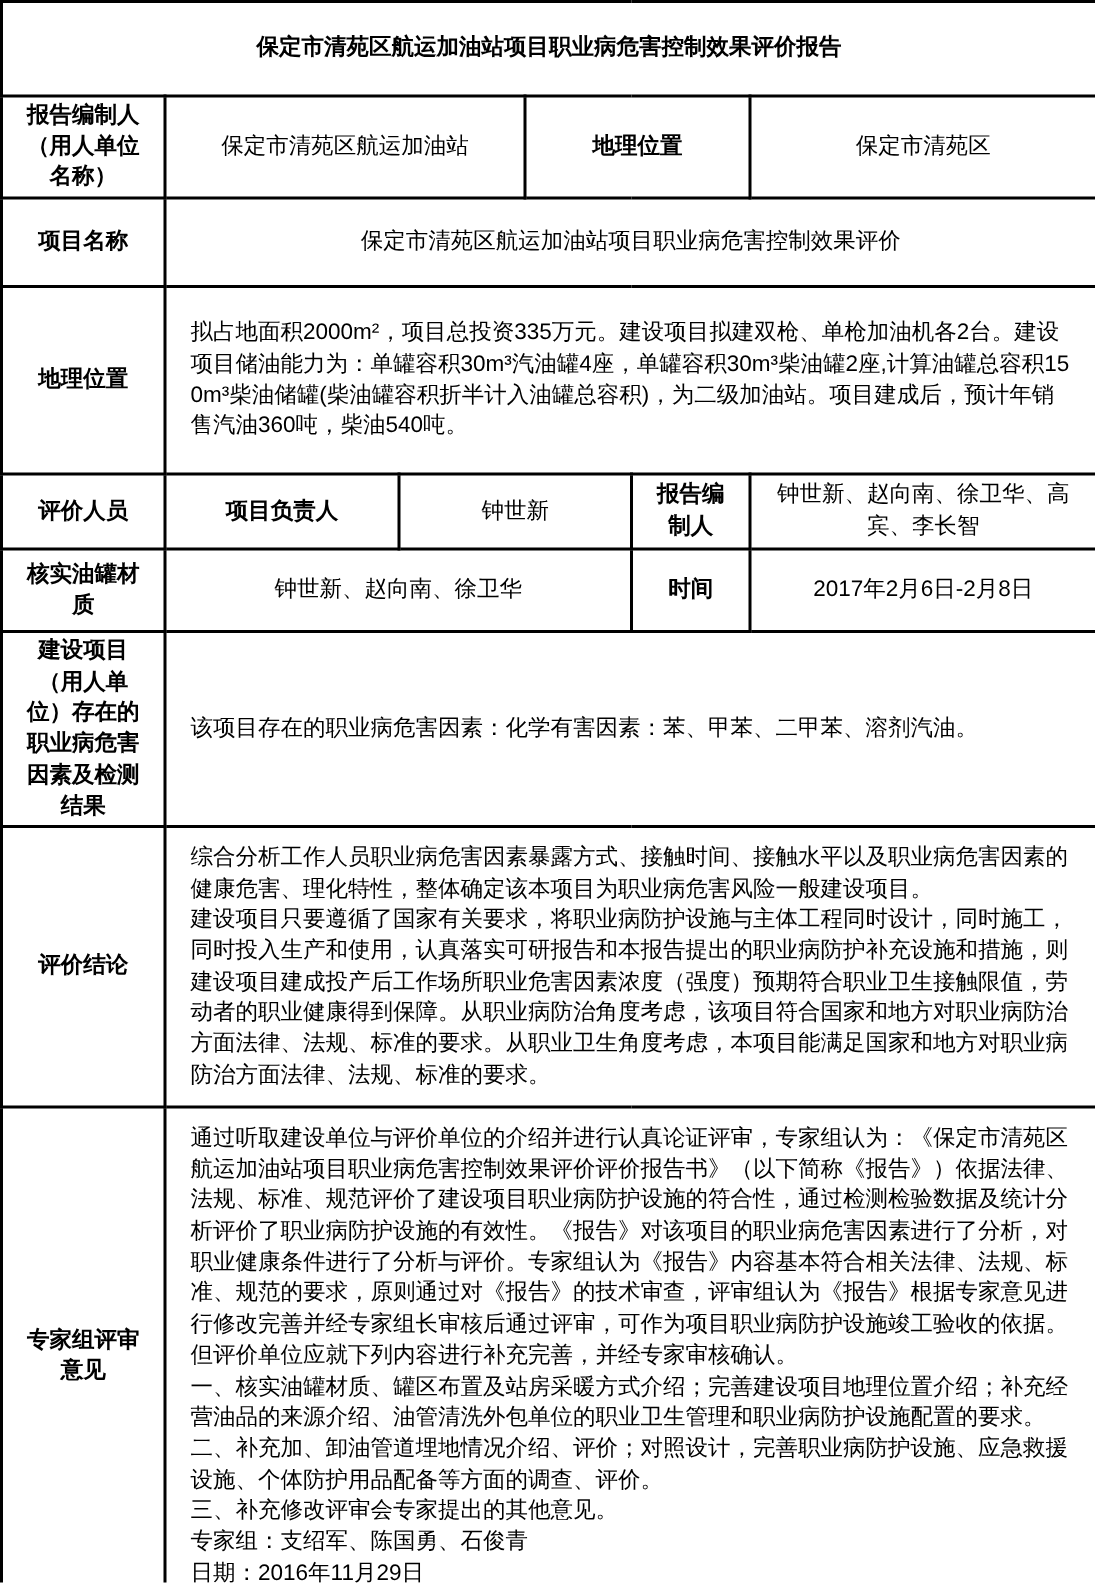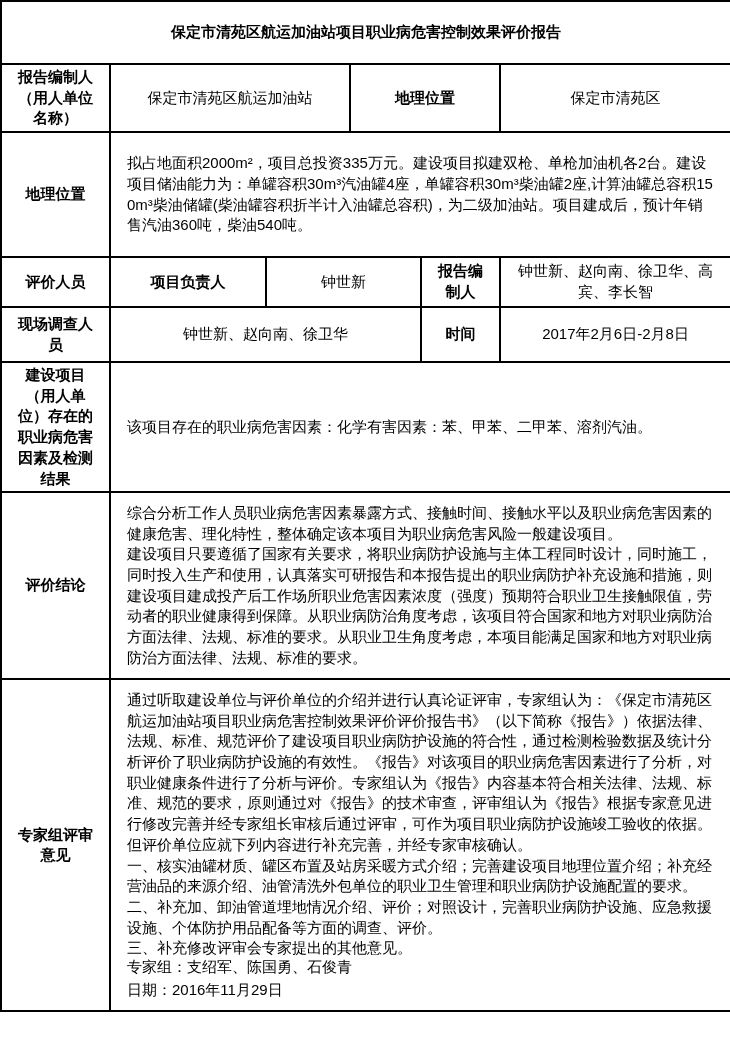--- a/index.html
+++ b/index.html
@@ -52,21 +52,20 @@
     padding: 3px 8px 3px 6px;
   }
   td.top {
     vertical-align: top;
   }
   .para-block p {
     margin: 0;
   }
   .sig {
     margin-top: 21px;
-    font-family: Liberation Mono, monospace;
   }
 </style>
 </head>
 <body>
 
 <table class="report">
   <colgroup>
     <col style="width:109px">
     <col style="width:156px">
     <col style="width:84px">
@@ -82,36 +81,40 @@
     </td>
   </tr>
 
   <tr style="height:47px">
     <td class="label">报告编制人（用人单位名称）</td>
     <td class="center" colspan="2">保定市清苑区航运加油站</td>
     <td class="label" colspan="2">地理位置</td>
     <td class="center">保定市清苑区</td>
   </tr>
 
+  <tr style="height:59px">
+    <td class="label">项目名称</td>
+    <td class="center" colspan="5">保定市清苑区航运加油站项目职业病危害控制效果评价</td>
+  </tr>
 
   <tr style="height:125px">
     <td class="label">地理位置</td>
     <td class="para" colspan="5">拟占地面积2000m²，项目总投资335万元。建设项目拟建双枪、单枪加油机各2台。建设项目储油能力为：单罐容积30m³汽油罐4座，单罐容积30m³柴油罐2座,计算油罐总容积150m³柴油储罐(柴油罐容积折半计入油罐总容积)，为二级加油站。项目建成后，预计年销售汽油360吨，柴油540吨。</td>
   </tr>
 
   <tr style="height:50px">
     <td class="label">评价人员</td>
     <td class="label">项目负责人</td>
     <td class="center" colspan="2">钟世新</td>
     <td class="label">报告编制人</td>
     <td class="center">钟世新、赵向南、徐卫华、高宾、李长智</td>
   </tr>
 
   <tr style="height:55px">
-    <td class="label">现场调查人员</td>
+    <td class="label">核实油罐材质</td>
     <td class="center" colspan="3">钟世新、赵向南、徐卫华</td>
     <td class="label">时间</td>
     <td class="center">2017年2月6日-2月8日</td>
   </tr>
 
   <tr style="height:96px">
     <td class="label">建设项目（用人单位）存在的职业病危害因素及检测结果</td>
     <td class="para" colspan="5">该项目存在的职业病危害因素：化学有害因素：苯、甲苯、二甲苯、溶剂汽油。</td>
   </tr>
 

